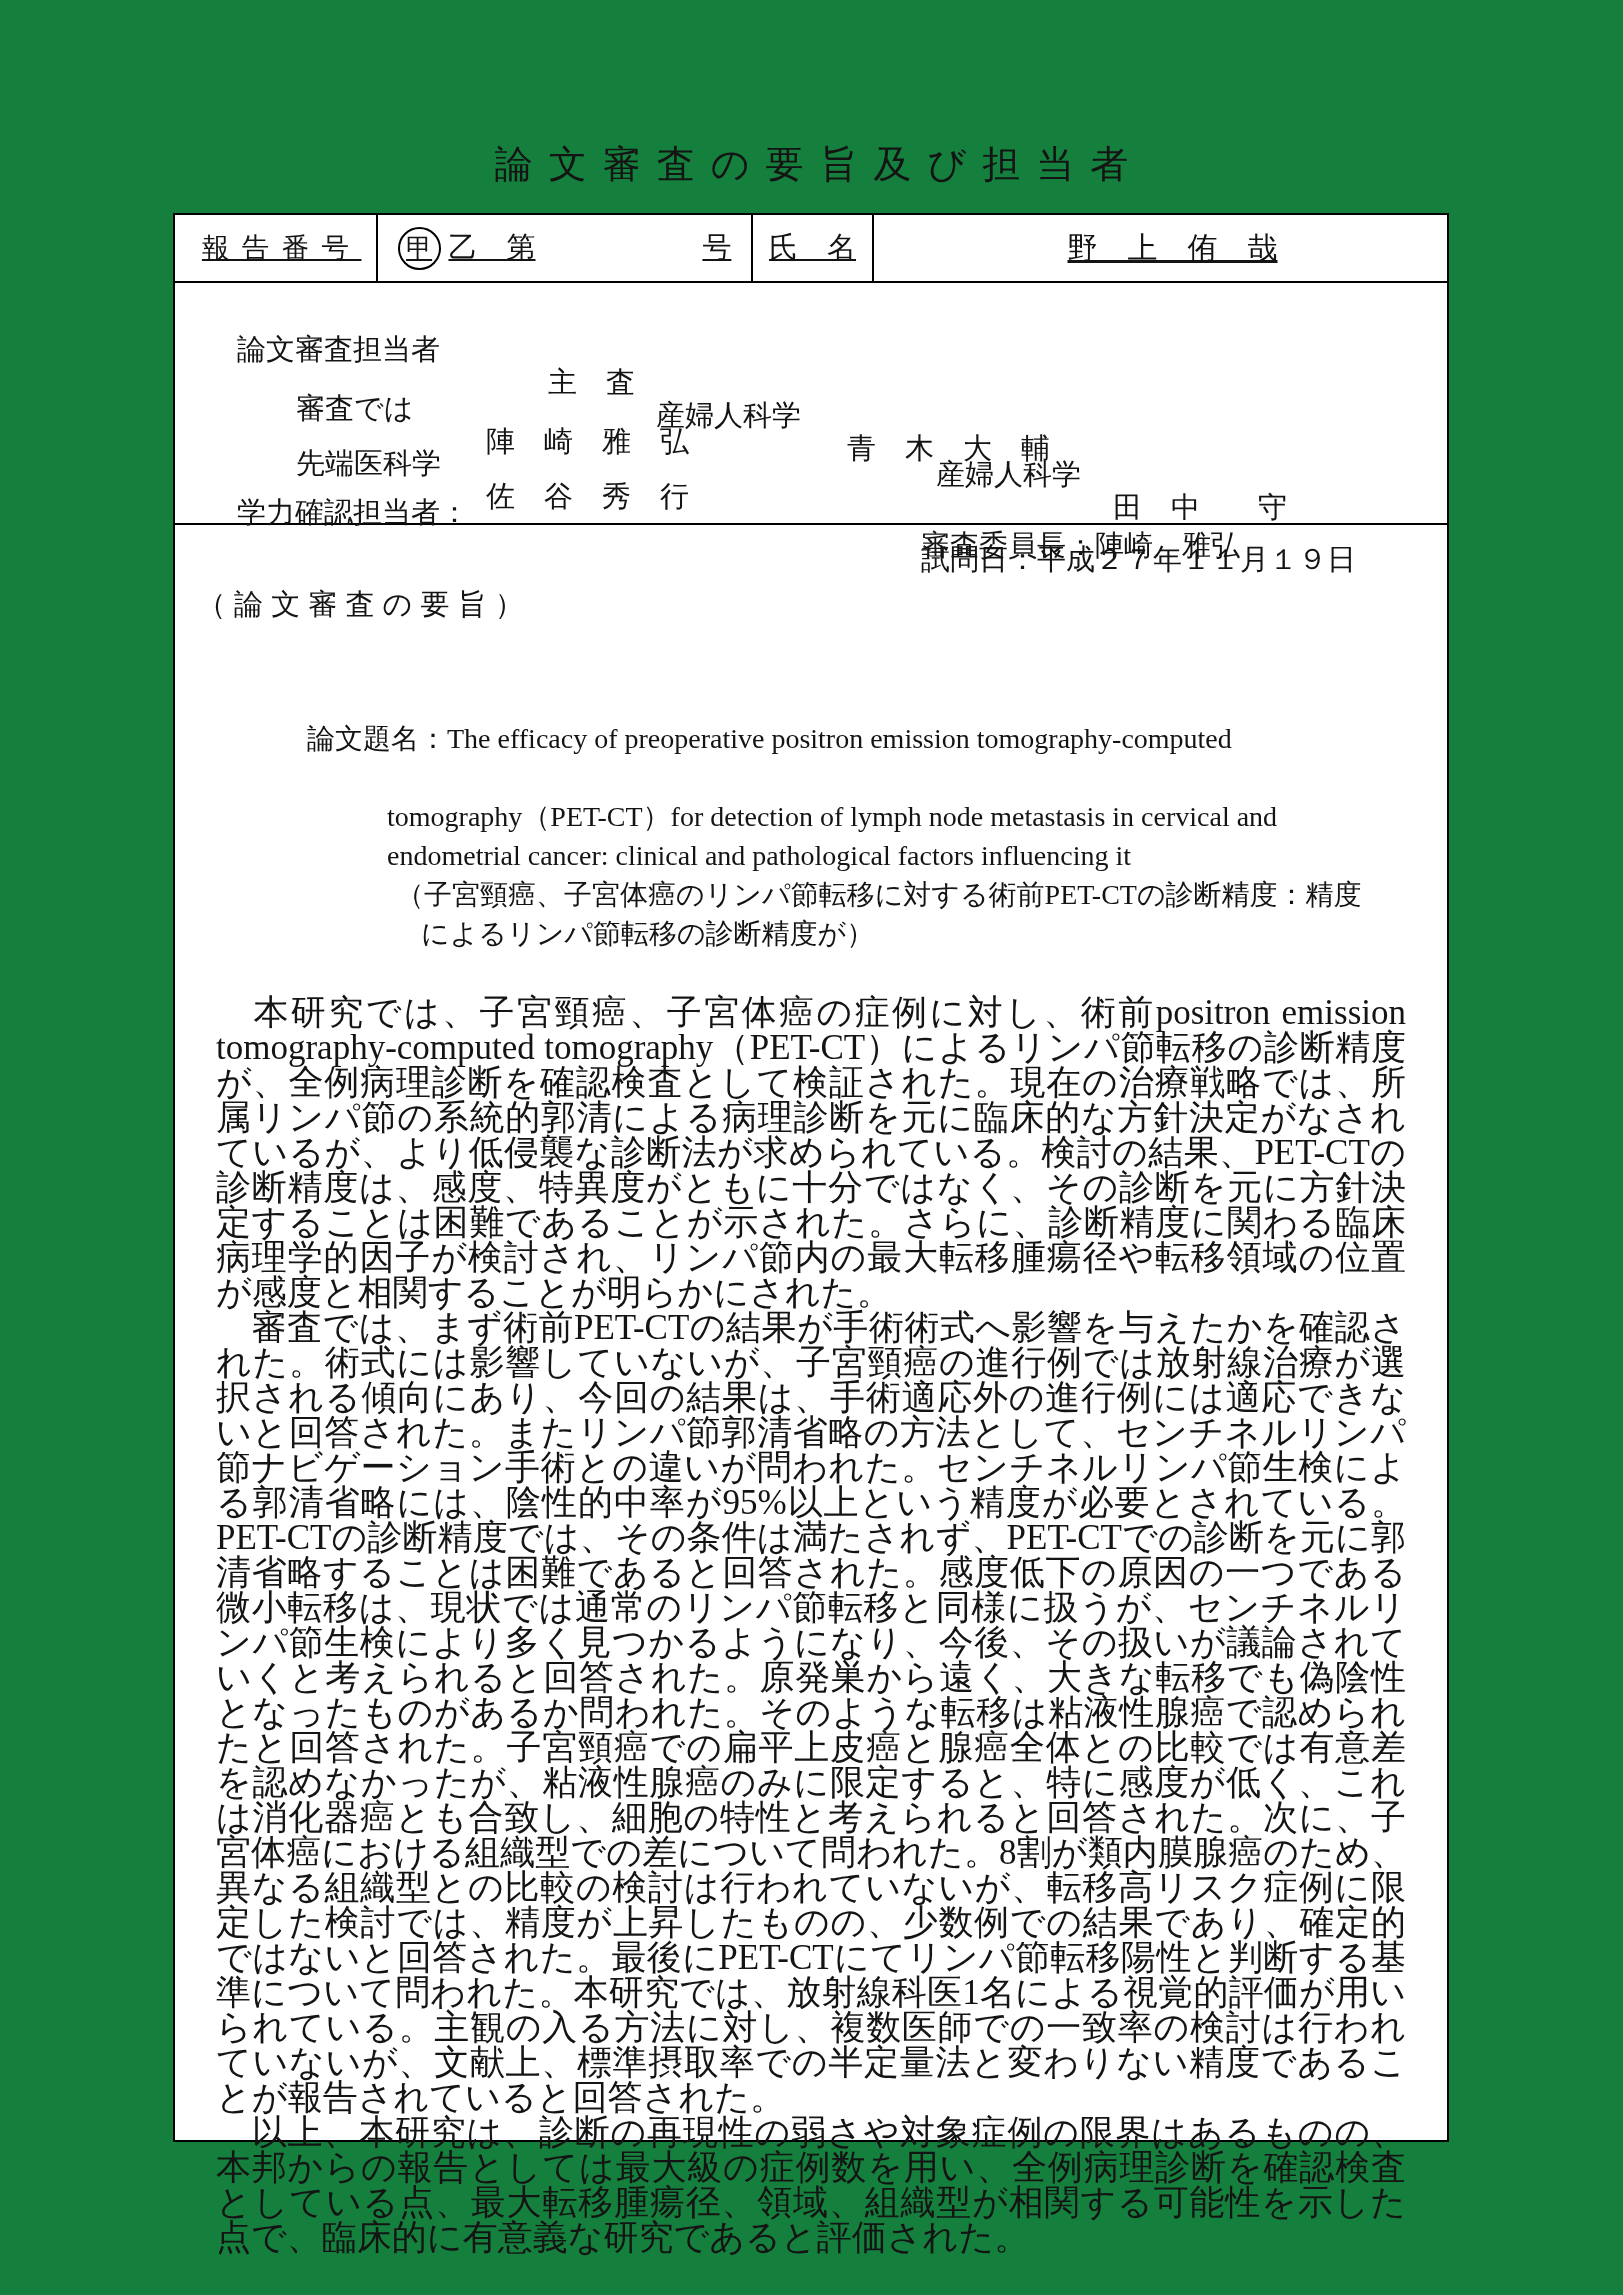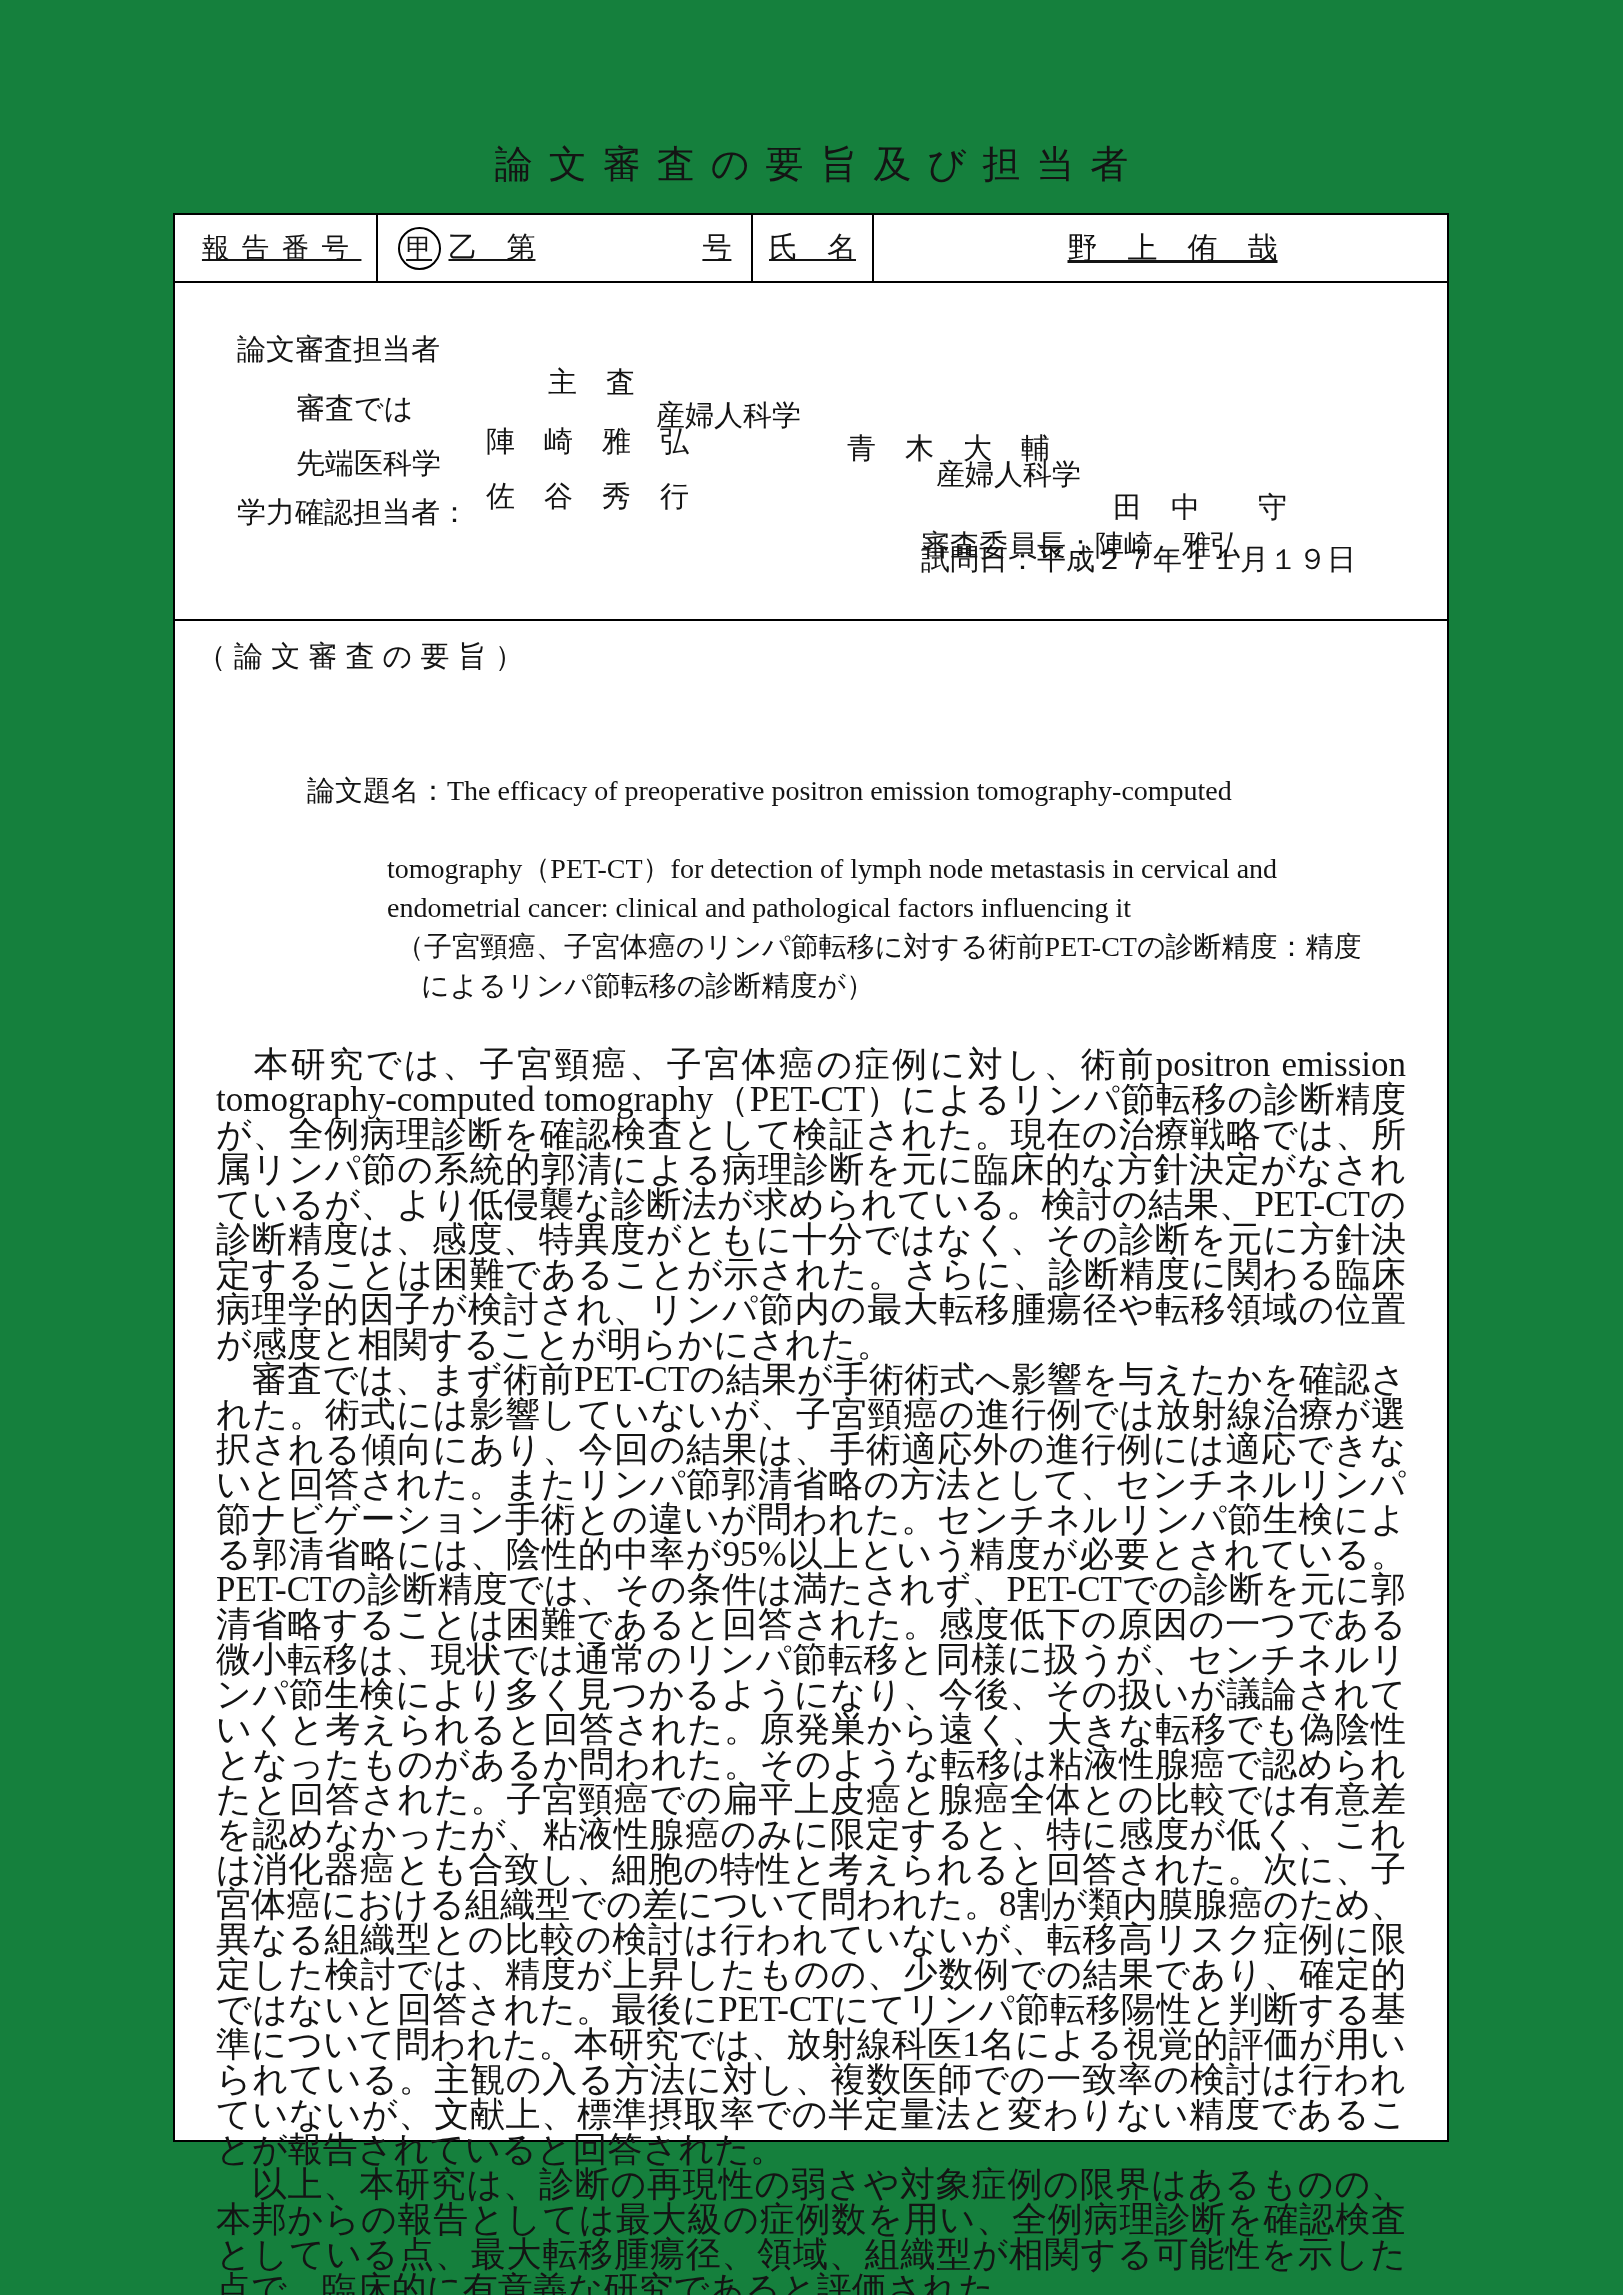--- a/index.html
+++ b/index.html
@@ -93,21 +93,21 @@
     font-size: 26px;
     margin-right: 7.9px;
     flex: 0 0 auto;
   }
   .c2 .degree-rest { white-space: pre; }
   .c2 .flex-spacer { flex: 1; }
 
   
   .committee {
     position: relative;
-    height: 336px;
+    height: 240px;
     font-size: 29px;
   }
   .committee .crow {
     position: absolute;
     left: 0;
     right: 0;
     height: 34px;
     white-space: pre;
   }
   .crow span { position: absolute; white-space: pre; }
@@ -137,20 +137,21 @@
 
   
   .separator {
     border-top: 2px solid #000;
     height: 0;
   }
 
   
   .summary {
     padding-top: 16px;
+    margin-top: 44px;
   }
   .summary-label {
     margin-left: 22px;
     font-size: 29px;
     letter-spacing: 0.28em;
     white-space: nowrap;
   }
   .thesis-title {
     margin-top: 55px;
     margin-left: 62px;

